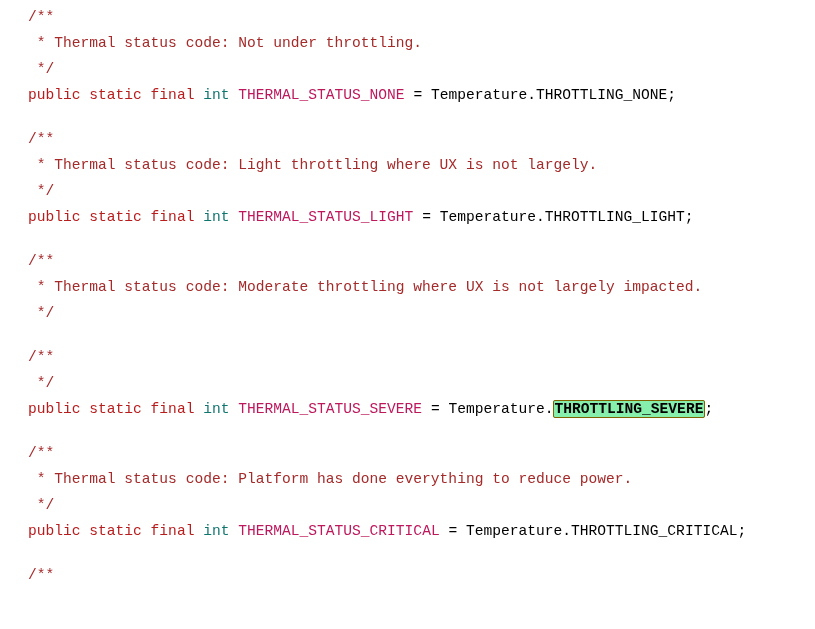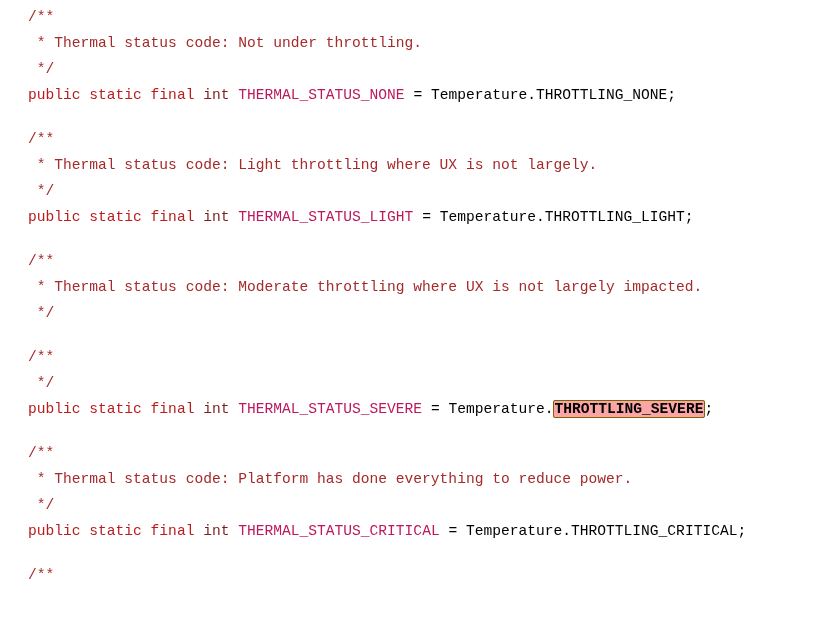--- a/index.html
+++ b/index.html
@@ -39,28 +39,28 @@
     white-space: pre;
     font-size: 14.6px;
     letter-spacing: 0px;
     padding-left: 28px;
     color: #000000;
   }
 
   
   .tok-comment   { color: #a52a2a; }
   .tok-keyword   { color: #b91c1c; }
-  .tok-type      { color: #7f1d1d; }
+  .tok-type      { color: #0f766e; }
   .tok-const     { color: #be185d; }
   .tok-plain     { color: #000000; }
 
   .tok-highlight {
     color: #000000;
     font-weight: bold;
-    background: #fca5a5;
+    background: #86efac;
     border: 1px solid #7d6400;
     border-radius: 2px;
     padding: 0px 1px;
     margin: 0 -1px;
   }
 </style>
 </head>
 <body>
 
 <div id="code-view">

